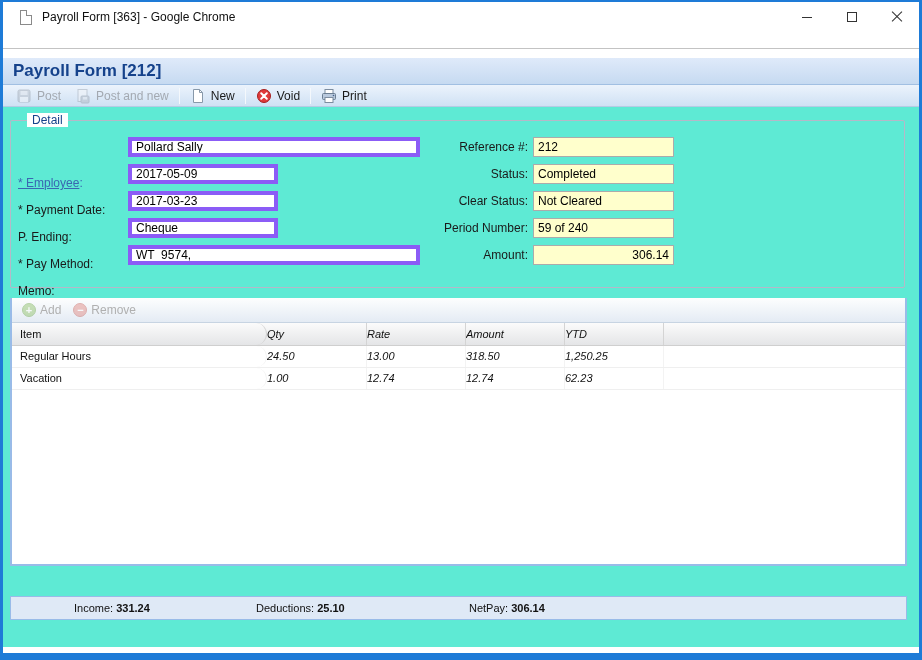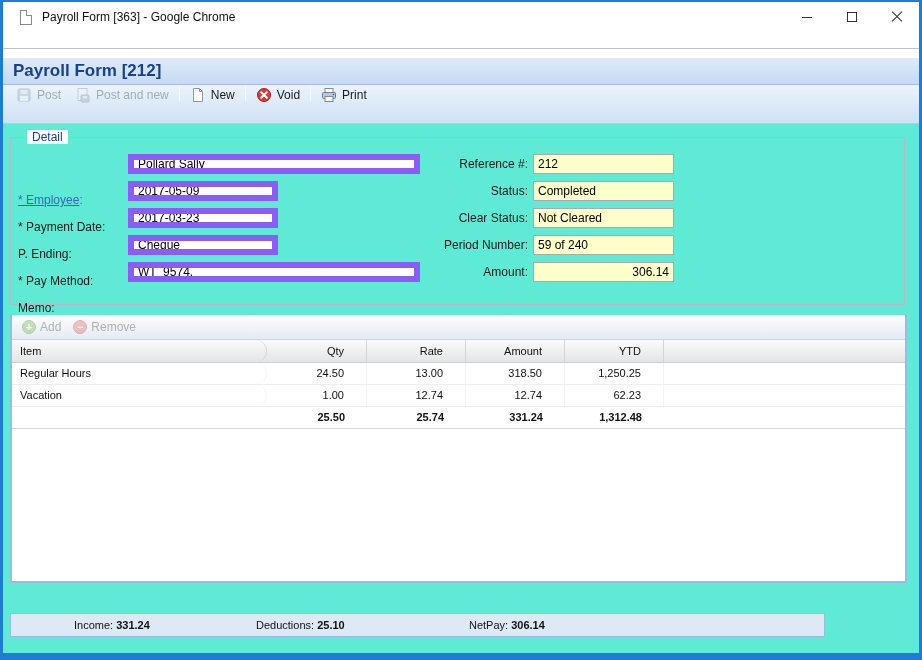--- a/index.html
+++ b/index.html
@@ -27,22 +27,22 @@
   .glyph-close::after { transform:rotate(-45deg); }
   .chrome-strip { height:17px; background:#fff; border-bottom:1px solid #c3c3c3; }
   .page-gap { height:9px; background:#fff; }
 
   
   .app-header { height:27px; background:linear-gradient(#dfeafa,#c6daf1);
     border-bottom:1px solid #a1bfe2; display:flex; align-items:center; }
   .app-header-title { color:#15428b; font-weight:bold; font-size:17px; padding-left:10px; }
 
   
-  .toolbar { height:39px; background:linear-gradient(#ecf3fc,#cfe1f4);
-    border-bottom:1px solid #b5cbe4; display:flex; align-items:flex-start; padding-left:6px; }
+  .toolbar { height:22px; background:linear-gradient(#ecf3fc,#cfe1f4);
+    border-bottom:1px solid #b5cbe4; display:flex; align-items:center; padding-left:6px; }
   .tb-btn { display:flex; align-items:center; gap:5px; padding:2px 7px; font-size:12px; color:#1a1a1a;
     background:transparent; border:none; cursor:pointer; }
   .tb-btn.disabled { color:#a3a9b1; }
   .tb-sep { width:1px; height:16px; background:#9cb2cc; border-right:1px solid #f4f8fc; margin:0 3px; }
   .icon16 { width:16px; height:16px; display:block; flex:0 0 16px; }
   .dim { opacity:.45; }
 
   
   .page { position:relative; background:#5eead4; height:540px; }
 
@@ -50,21 +50,21 @@
   .detail-fs { position:absolute; left:7px; top:13px; width:895px; height:168px;
     border:1px solid #b5b8c8; border-radius:2px; }
   .detail-legend { position:absolute; top:-8px; left:16px; background:#fff; padding:0 5px;
     font-size:12px; color:#15428b; }
   .frow { position:absolute; height:20px; }
   .r0{top:16px;} .r1{top:43px;} .r2{top:70px;} .r3{top:97px;} .r4{top:124px;}
   .lbl { position:absolute; left:7px; width:108px; font-size:12px; color:#1a1a1a; line-height:20px;margin-top:36px; }
   .lbl-link { color:#3a67b1; }
   .lbl-link u { text-decoration:underline; }
   .rlbl { position:absolute; left:397px; width:120px; text-align:right; font-size:12px; color:#1a1a1a; line-height:20px; }
-  .inp { position:absolute; height:20px; border:6px solid #8b5cf6; background:#fff;
+  .inp { position:absolute; height:20px; border:4px solid #8b5cf6; background:#fff;
     font-family:"Liberation Sans",sans-serif; font-size:12px; color:#000; padding:1px 4px; }
   .inp-l { left:117px; }
   .w-wide { width:292px; } .w-med { width:150px; }
   .inp-y { left:522px; width:141px; background:#ffffcc; border:1px solid #ababab; }
   .ta-r { text-align:right; }
 
   
   .tabpanel { position:absolute; left:7px; top:191px; width:897px; }
   .tabstrip { height:27px; background:linear-gradient(#dde9f7,#cddff2);
     border-bottom:1px solid #8db2e3; display:flex; align-items:flex-start; padding-left:9px; }
@@ -89,24 +89,24 @@
     border-bottom:1px solid #cfcfcf; }
   .g-head .cell { border-right:1px solid #d4d4d4; line-height:22px; }
   .g-row { display:flex; height:22px; border-bottom:1px solid #efefef; background:#fff; }
   .g-row .cell { border-right:1px solid #f3f3f3; line-height:21px; }
   .g-tot { display:flex; height:22px; border-bottom:1px solid #d6d6d6; font-weight:bold; }
   .g-tot .cell { line-height:21px; }
   .cell { overflow:hidden; white-space:nowrap; }
   .c-item { width:255px; padding-left:8px; text-align:left;border-radius:11px; }
   .c-qty { width:100px; } .c-rate { width:99px; } .c-amt { width:99px; } .c-ytd { width:99px; }
   .c-fill { flex:1; border-right:none !important; }
-  .num { text-align:right; padding-right:22px; }
-
-  
-  .summarybar { position:absolute; left:7px; top:489px; width:815px; height:24px;
+  .num { text-align:left; padding-right:32px;font-style:italic; }
+
+  
+  .summarybar { position:absolute; left:7px; top:489px; width:897px; height:24px;
     background:#dfe9f6; border:1px solid #99bbe8; font-size:11px; color:#111; }
   .sum-item { position:absolute; top:0; line-height:22px; }
   .sum-item b { font-weight:bold; }
   .s1 { left:63px; } .s2 { left:245px; } .s3 { left:458px; }
 
   .bottom-gap { height:6px; background:#fff; }
   .statusbar { height:22px; background:linear-gradient(#e3eef9,#d2e3f4); border-top:1px solid #bed3ec; }
 </style>
 </head>
 <body>
@@ -256,28 +256,20 @@
 
           <div class="g-row">
             <div class="cell c-item">Vacation</div>
             <div class="cell c-qty num">1.00</div>
             <div class="cell c-rate num">12.74</div>
             <div class="cell c-amt num">12.74</div>
             <div class="cell c-ytd num">62.23</div>
             <div class="cell c-fill"></div>
           </div>
 
-          <div class="g-tot">
-            <div class="cell c-item"></div>
-            <div class="cell c-qty num">25.50</div>
-            <div class="cell c-rate num">25.74</div>
-            <div class="cell c-amt num">331.24</div>
-            <div class="cell c-ytd num">1,312.48</div>
-            <div class="cell c-fill"></div>
-          </div>
         </div>
       </div>
     </div>
 
     <div class="summarybar">
       <span class="sum-item s1"><span>Income:</span>&nbsp;<b>331.24</b></span>
       <span class="sum-item s2"><span>Deductions:</span>&nbsp;<b>25.10</b></span>
       <span class="sum-item s3"><span>NetPay:</span>&nbsp;<b>306.14</b></span>
     </div>
   </div>

